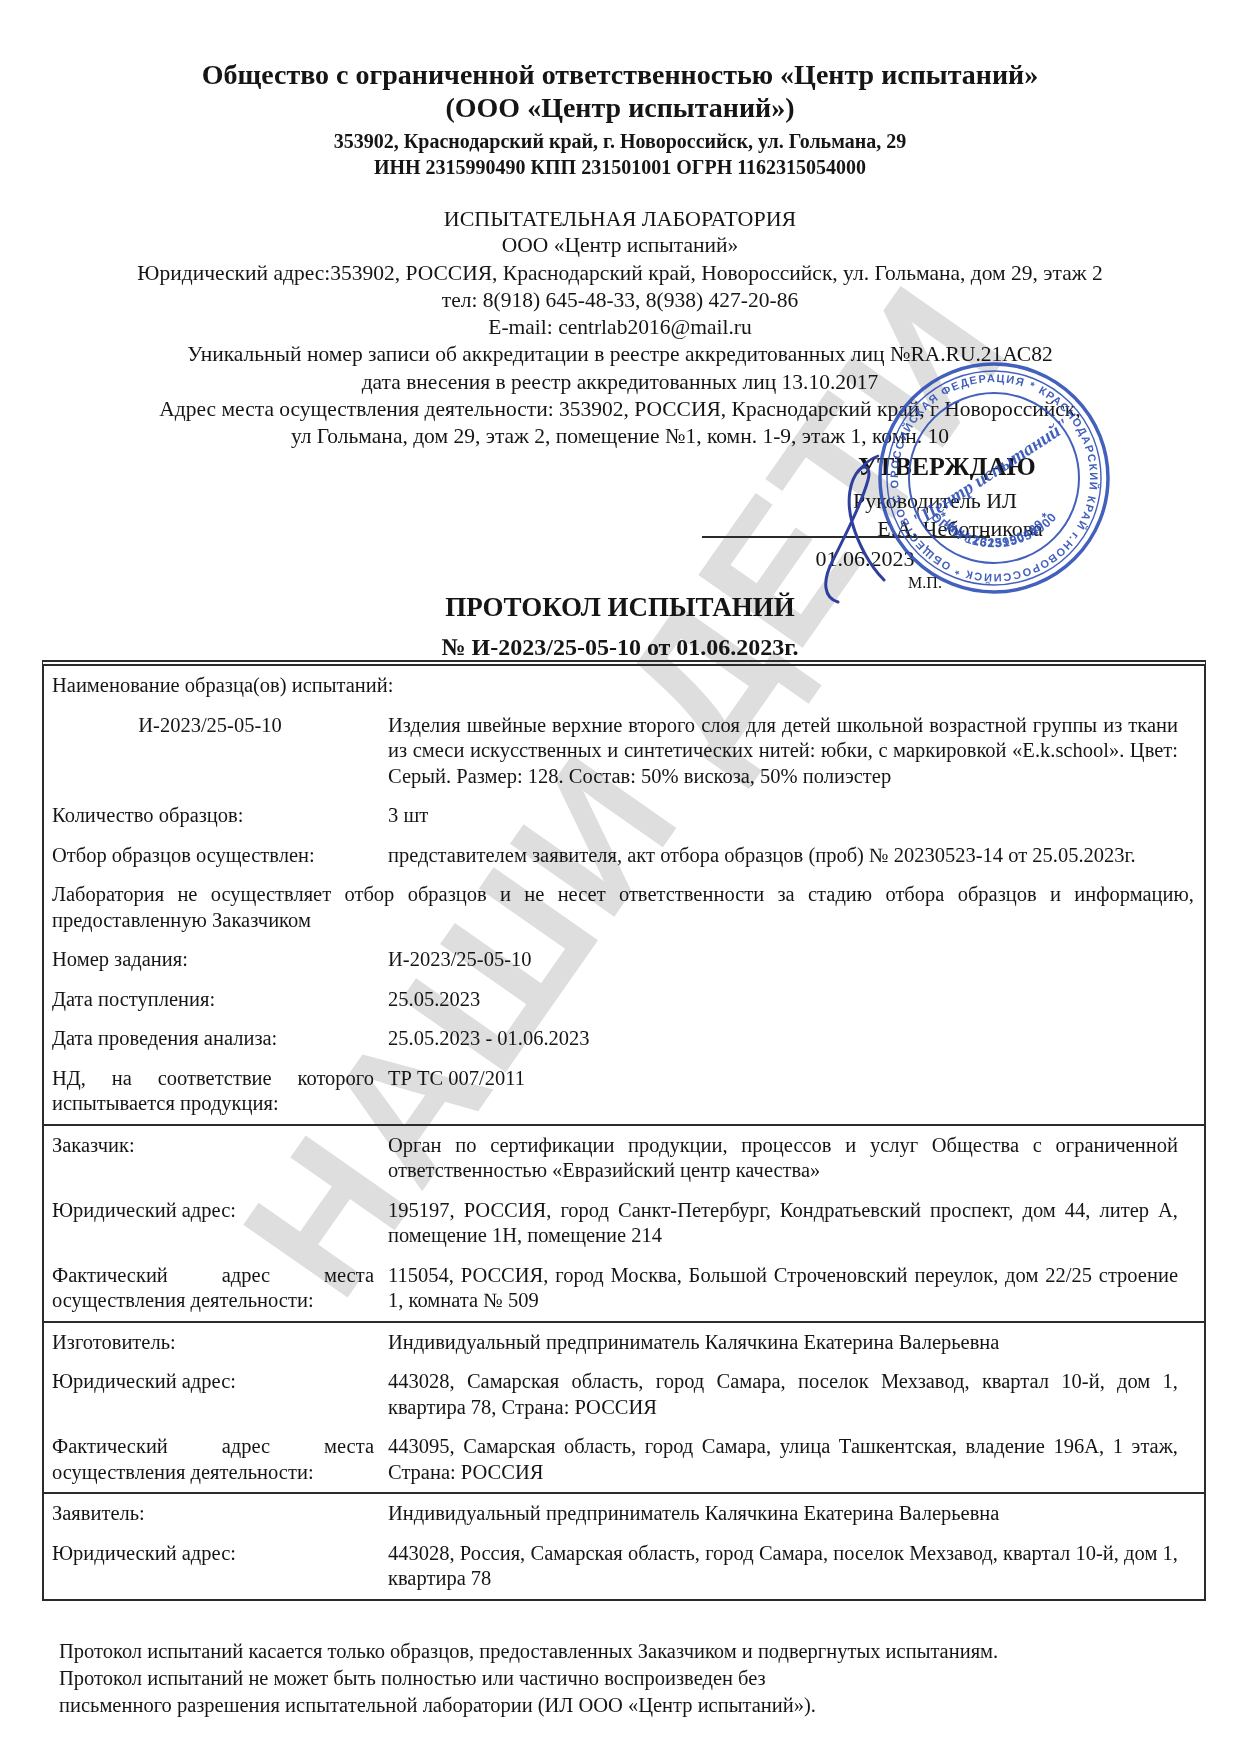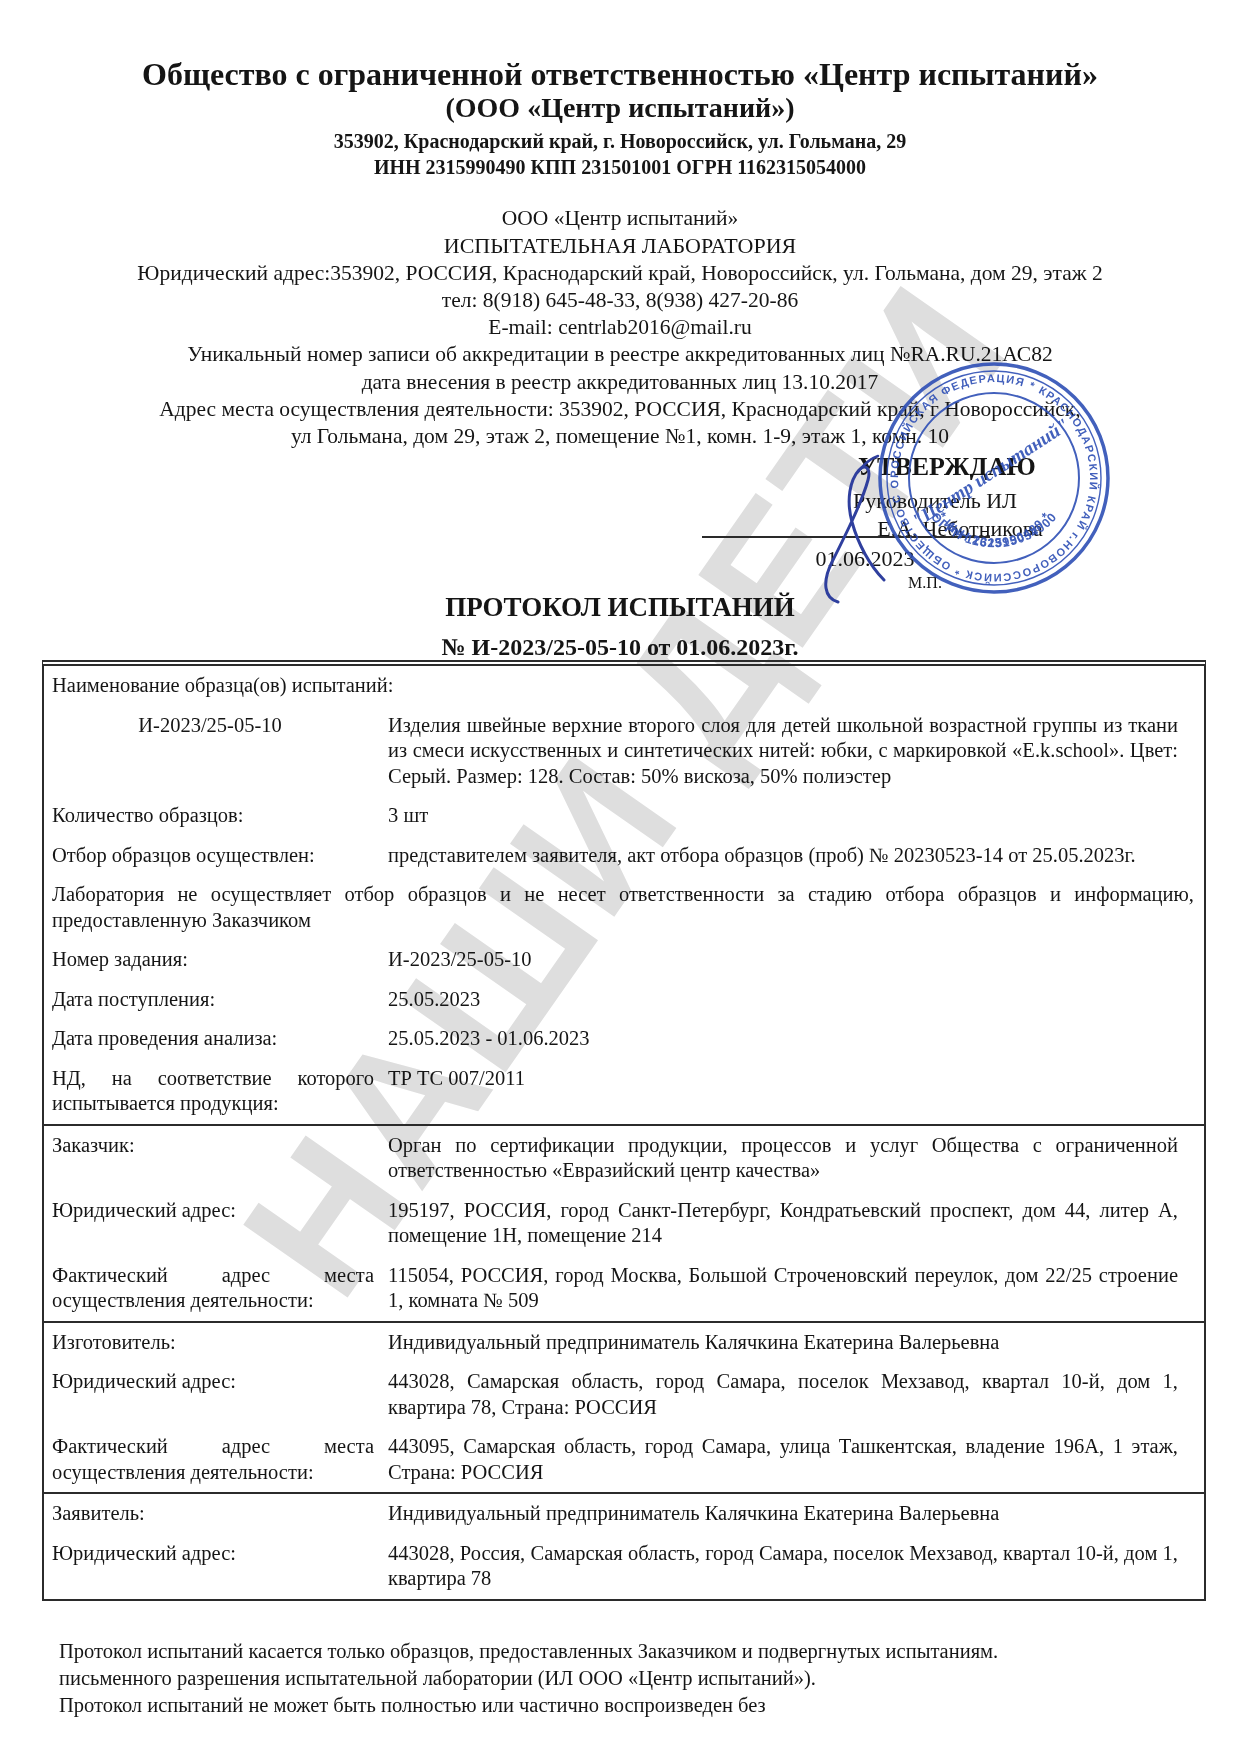--- a/index.html
+++ b/index.html
@@ -12,21 +12,21 @@
   .watermark{
     position:absolute; left:625px; top:790px;
     transform:translate(-50%,-50%) rotate(-55deg);
     font-family:"Liberation Sans", sans-serif;
     font-size:185px; font-weight:bold; letter-spacing:4px;
     color:#dedede; white-space:nowrap; z-index:0; user-select:none;
   }
   .content{position:relative; z-index:1;}
   
   .org-header{position:absolute; left:0; top:58px; width:100%; text-align:center;}
-  .org-name1{font-size:32px; font-weight:bold; line-height:33px;}
+  .org-name1{font-size:28px; font-weight:bold; line-height:33px;}
   .org-name2{font-size:28px; font-weight:bold; line-height:33px;}
   .org-addr{font-size:20px; font-weight:bold; line-height:26px; margin-top:4px;}
   .org-codes{font-size:20px; font-weight:bold; line-height:26px;}
   .lab-block{position:absolute; left:0; top:205px; width:100%; text-align:center;}
   .lab-line{font-size:21.5px; line-height:27.3px;}
   .lab-title{font-size:22px;}
   
   .approve-block{position:absolute; z-index:2; text-align:center;}
   .b{font-weight:bold;}
   .sig-line{position:absolute; left:702px; top:536px; width:288px; border-top:2px solid #2a2a2a; z-index:1;}
@@ -61,22 +61,22 @@
   <div class="content">
 
     <div class="org-header">
       <div class="org-name1">Общество с ограниченной ответственностью «Центр испытаний»</div>
       <div class="org-name2">(ООО «Центр испытаний»)</div>
       <div class="org-addr">353902, Краснодарский край, г. Новороссийск, ул. Гольмана, 29</div>
       <div class="org-codes">ИНН 2315990490 КПП 231501001 ОГРН 1162315054000</div>
     </div>
 
     <div class="lab-block">
+      <div class="lab-line lab-title">ИСПЫТАТЕЛЬНАЯ ЛАБОРАТОРИЯ</div>
       <div class="lab-line">ООО «Центр испытаний»</div>
-      <div class="lab-line lab-title">ИСПЫТАТЕЛЬНАЯ ЛАБОРАТОРИЯ</div>
       <div class="lab-line">Юридический адрес:353902, РОССИЯ, Краснодарский край, Новороссийск, ул. Гольмана, дом 29, этаж 2</div>
       <div class="lab-line">тел: 8(918) 645-48-33,  8(938) 427-20-86</div>
       <div class="lab-line">E-mail: centrlab2016@mail.ru</div>
       <div class="lab-line">Уникальный номер записи об аккредитации в реестре аккредитованных лиц №RA.RU.21АС82</div>
       <div class="lab-line">дата внесения в реестр аккредитованных лиц 13.10.2017</div>
       <div class="lab-line">Адрес места осуществления деятельности: 353902, РОССИЯ, Краснодарский край, г Новороссийск,</div>
       <div class="lab-line">ул Гольмана, дом 29, этаж 2, помещение №1, комн. 1-9, этаж 1, комн. 10</div>
     </div>
 
     <div class="approve-block b" style="left:858px; top:452px; width:160px; font-size:26px;">УТВЕРЖДАЮ</div>
@@ -189,18 +189,18 @@
         <div class="row">
           <div class="lbl">Юридический адрес:</div>
           <div class="val">443028, Россия, Самарская область, город Самара, поселок Мехзавод, квартал 10-й, дом 1, квартира 78</div>
         </div>
       </div>
 
     </div>
 
     <div class="doc-footer">
       <div>Протокол испытаний касается только образцов, предоставленных Заказчиком и подвергнутых испытаниям.</div>
+      <div>Протокол испытаний не может быть полностью или частично воспроизведен без</div>
       <div>письменного разрешения испытательной лаборатории (ИЛ ООО «Центр испытаний»).</div>
-      <div>Протокол испытаний не может быть полностью или частично воспроизведен без</div>
     </div>
 
   </div>
 </div>
 
 </body></html>

